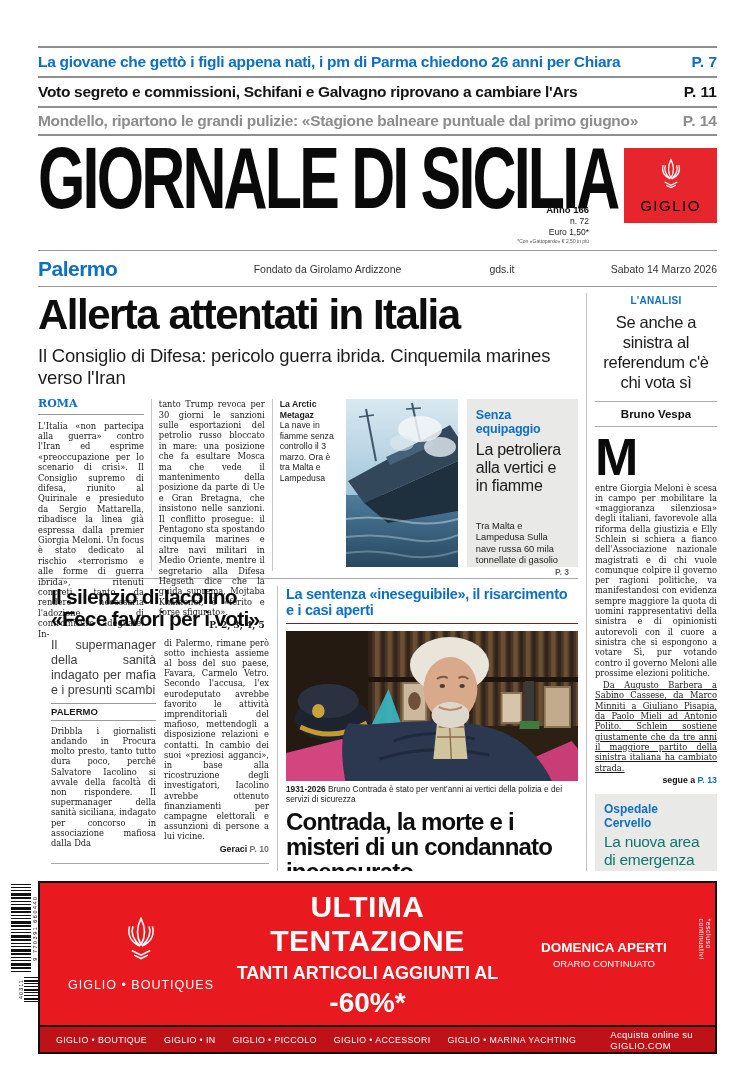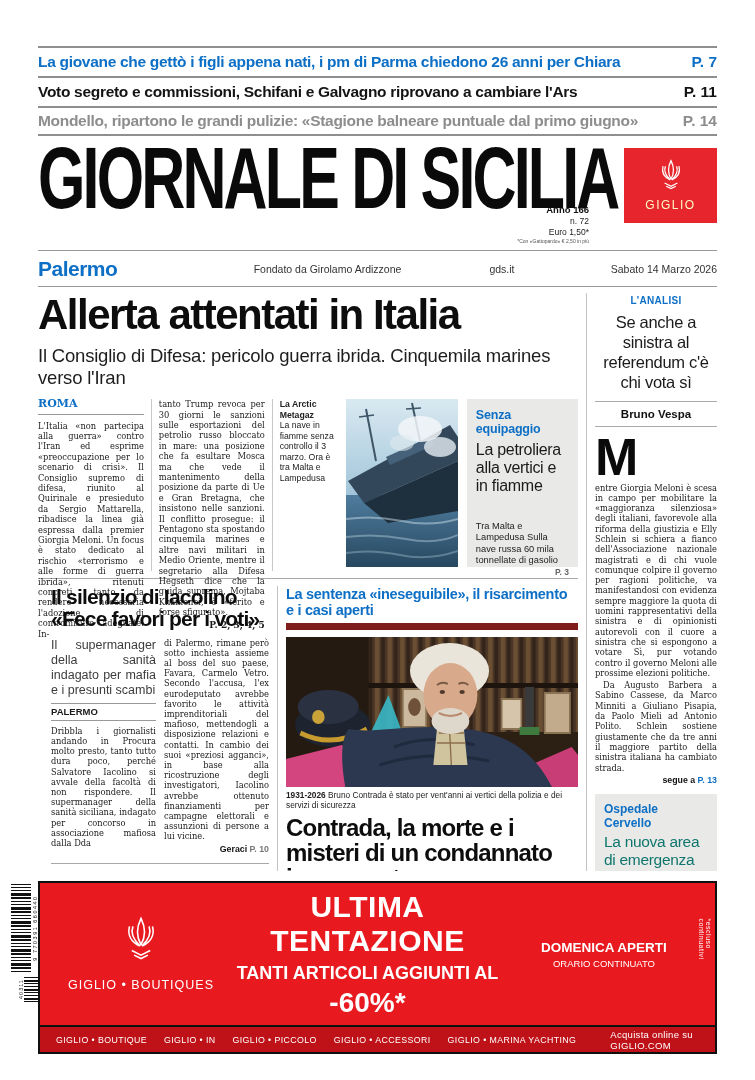--- a/index.html
+++ b/index.html
@@ -23,21 +23,21 @@
   .masthead { position:relative; margin:4px 38px 0 38px; height:108px; }
   .mast-title {
     position:absolute; left:0; top:-6px; white-space:nowrap;
     font-weight:bold; font-size:87px; letter-spacing:-4px; color:#0a0a0a;
     transform:scaleX(0.70); transform-origin:left top; line-height:1;
   }
   .logo-box {
     position:absolute; right:0; top:8px; width:93px; height:75px; background:#e6252c;
     display:flex; flex-direction:column; align-items:center; justify-content:center; gap:3px;
   }
-  .logo-box .brand { color:#fef9c3; font-size:12px; letter-spacing:1.5px; font-weight:normal; }
+  .logo-box .brand { color:#000000; font-size:15px; letter-spacing:1.5px; font-weight:normal; }
   .edition { position:absolute; right:128px; top:64px; text-align:right; line-height:1.25; }
   .edition .anno { font-weight:bold; font-size:9.5px; }
   .edition .num, .edition .price { font-size:8.5px; color:#222; }
   .edition .note { font-size:5px; color:#555; margin-top:1px; }
   
   .dateline {
     margin:2px 38px 0 38px; border-top:1.5px solid #999; border-bottom:1.5px solid #999;
     display:flex; align-items:center; height:37px;
   }
   .dl-city { width:180px; color:#0d6fc5; font-weight:bold; font-size:21px; letter-spacing:-0.5px; }
@@ -71,33 +71,33 @@
   .mid { display:flex; }
   .mid-left { width:218px;margin-left:13px; }
   .mid-center { flex:1; }
   .iac-hl { font-weight:bold; font-size:21px; letter-spacing:-0.8px; line-height:1.06; color:#0d0d0d; margin-bottom:7px; }
   .iac-stand { font-size:12.5px; line-height:15px; color:#3c3c3c; margin-bottom:5px; }
   .city-tag { border-top:1px solid #999; border-bottom:1px solid #999; font-weight:bold; font-size:9.5px; padding:3px 0; margin:4px 0 5px 0; }
   .iac-cols { display:flex; gap:8px; }
   .iac-cols .c { flex:1; font-family:"DejaVu Serif", serif; font-size:8.3px; line-height:10.2px; text-align:justify; color:#1a1a1a; }
   .byline { text-align:right; font-size:8.8px; margin-top:2px; }
   .byline b { color:#111; } .byline .pg { color:#777; font-weight:bold; }
-  .con-kick { color:#0d6fc5; font-weight:bold; font-size:14.5px; letter-spacing:-0.3px; border-bottom:7px solid #7f1d1d; padding-bottom:5px; margin-bottom:7px; }
+  .con-kick { color:#0d6fc5; font-weight:bold; font-size:14.5px; letter-spacing:-0.3px; border-bottom:1px solid #7f1d1d; padding-bottom:5px; margin-bottom:7px; }
   .con-photo { width:100%; height:150px; }
   .con-cap { font-size:8.3px; color:#222; margin-top:3px; }
   .con-cap b { font-size:8.3px; }
   .con-hl { font-weight:bold; font-size:24px; letter-spacing:-0.8px; line-height:1.05; margin-top:5px; color:#0d0d0d; }
   
   .rail-kick { text-align:center; color:#0d6fc5; font-weight:bold; font-size:10px; letter-spacing:0.3px; margin-top:2px; }
   .rail-hl { text-align:center; font-size:16.5px; line-height:1.22; color:#1b1b1b; margin:6px 0 8px 0; letter-spacing:-0.3px; }
   .rail-rule { border-top:1px solid #aaa; margin:6px 0; }
   .rail-author { text-align:center; font-weight:bold; font-size:11.5px; }
   .dropcap { font-weight:bold; font-size:52px; line-height:44px; margin:8px 0 4px 0; color:#0a0a0a; }
   .rail-body { font-family:"DejaVu Serif", serif; font-size:8.3px; line-height:10.3px; text-align:justify; color:#1a1a1a; }
-  .rail-body .p2 { text-indent:8px; margin-top:2px; }
+  .rail-body .p2 { text-indent:8px; margin-top:2px;text-decoration:underline; }
   .rail-more { text-align:right; font-weight:bold; font-size:8.8px; margin-top:2px; }
   .rail-more .pg { color:#0d6fc5; }
   .cervello { background:#e9e9e7; padding:8px 9px; margin-top:9px; }
   .cervello .k { color:#0d6fc5; font-weight:bold; font-size:12px; }
   .cervello .h { font-size:15.5px; color:#0f766e; line-height:1.15; margin-top:3px; letter-spacing:-0.3px; }
   
   .ad { position:relative; margin:10px 38px 0 38px; border:2px solid #101010; }
   .ad-main { background:#e8191f; height:142px; display:flex; align-items:center; padding:0 26px; position:relative; }
   .ad-logo { width:150px; text-align:center; color:#fff; }
   .ad-logo .t { font-size:12.5px; letter-spacing:1px; margin-top:12px; }

